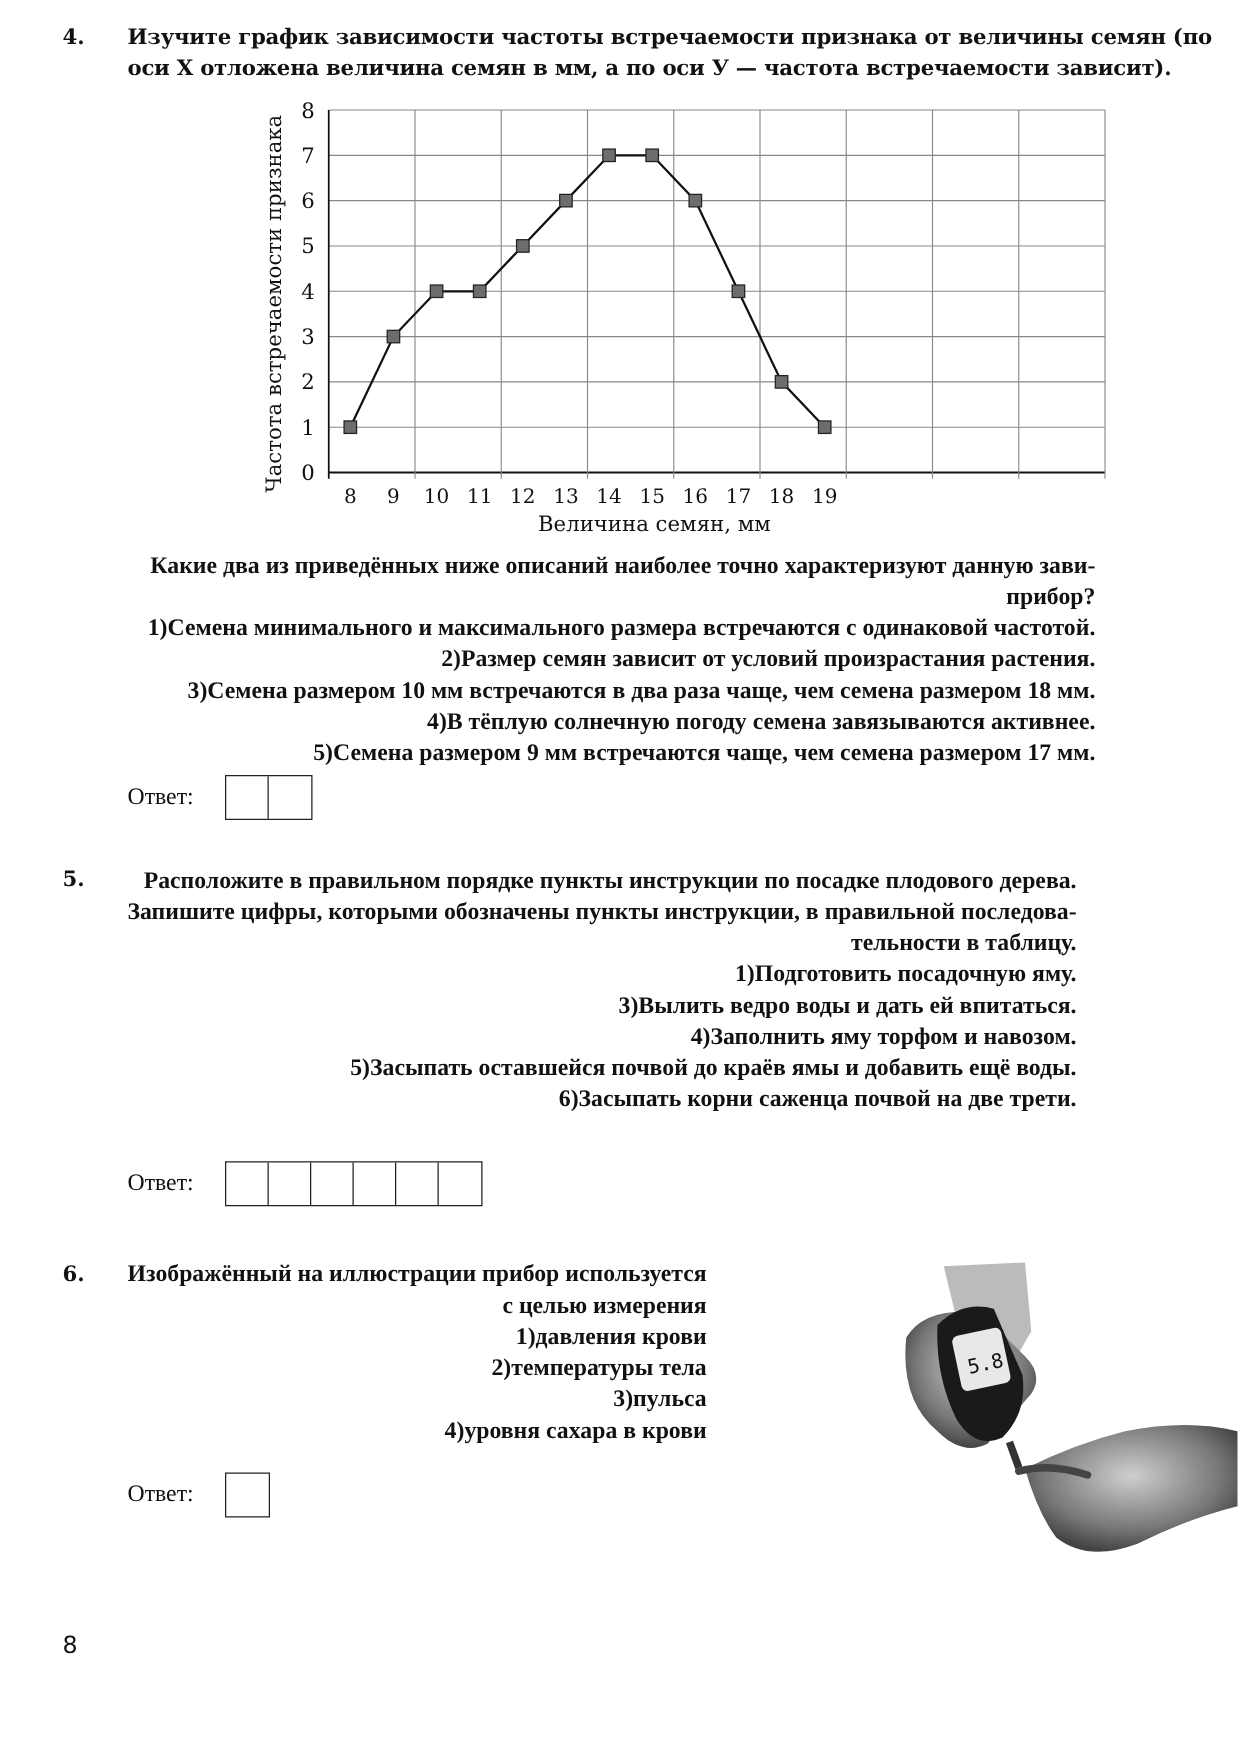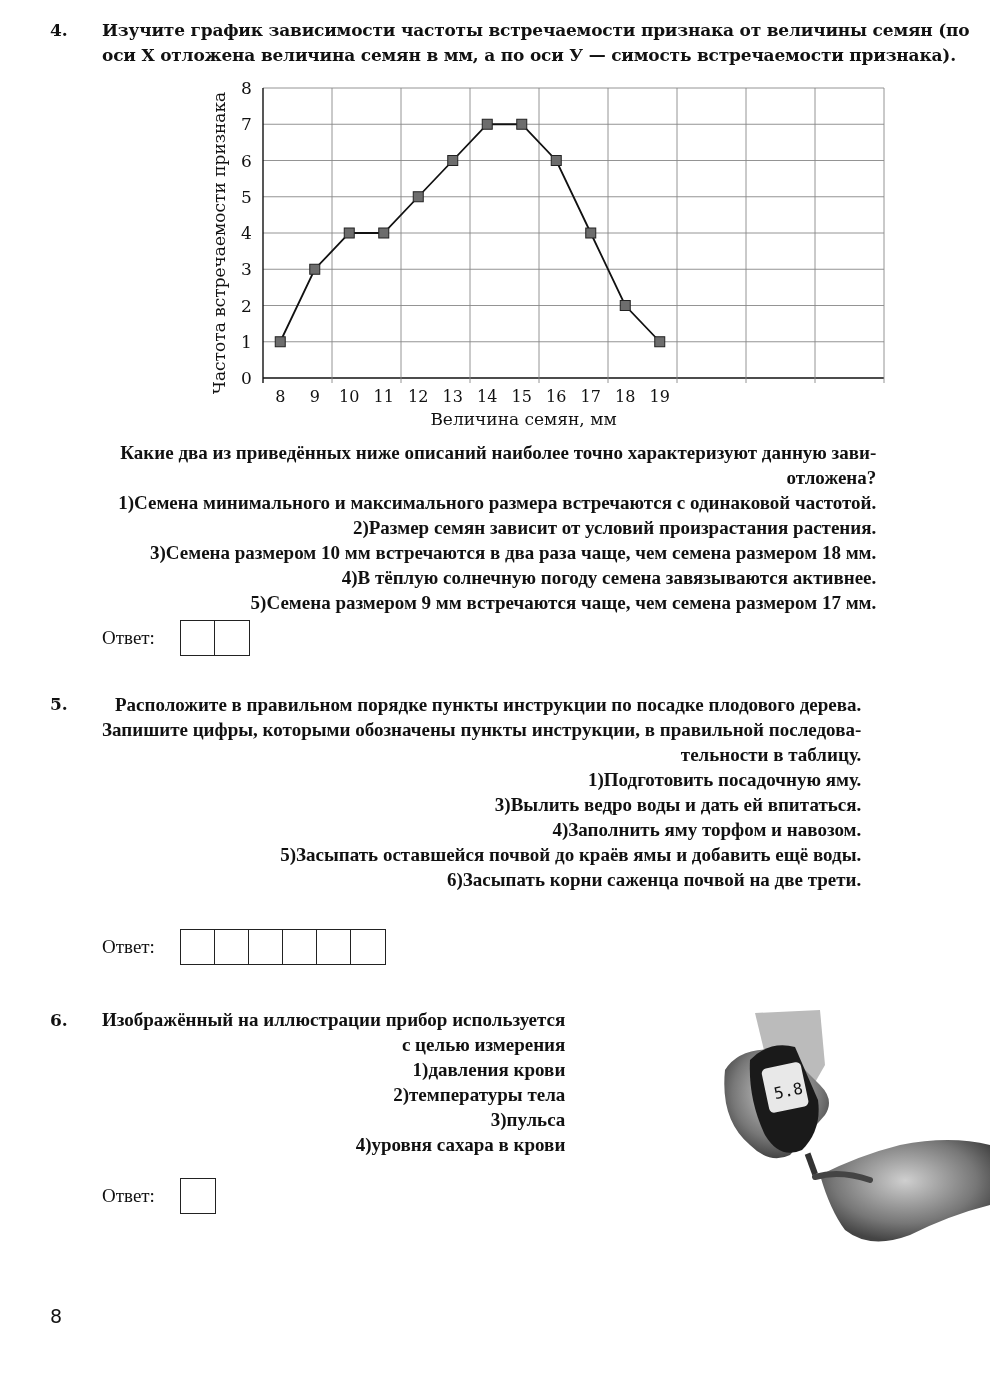--- a/index.html
+++ b/index.html
@@ -28,21 +28,21 @@
   .chart { position: absolute; left: 200px; top: 75px; }
   .pagenum { position: absolute; left: 50px; top: 1305px; font-size: 19px; font-family: "DejaVu Sans", sans-serif; }
   .photo { position: absolute; left: 710px; top: 1005px; }
 </style>
 </head>
 <body>
 
 <div class="qnum" style="top:20px">4.</div>
 <div class="text" style="top:18px">
   <span class="line">Изучите график зависимости частоты встречаемости признака от величины семян (по</span>
-  <span class="line">оси Х отложена величина семян в мм, а по оси У — симость встречаемости признака).</span>
+  <span class="line">оси Х отложена величина семян в мм, а по оси У — частота встречаемости зависит).</span>
 </div>
 
 <svg class="chart" id="chart" width="700" height="360">
     <line x1="63" x2="684" y1="303" y2="303" stroke="#111" stroke-width="1.6"></line>
     <line x1="63" x2="684" y1="266.75" y2="266.75" stroke="#888" stroke-width="0.9"></line>
     <line x1="63" x2="684" y1="230.5" y2="230.5" stroke="#888" stroke-width="0.9"></line>
     <line x1="63" x2="684" y1="194.25" y2="194.25" stroke="#888" stroke-width="0.9"></line>
     <line x1="63" x2="684" y1="158" y2="158" stroke="#888" stroke-width="0.9"></line>
     <line x1="63" x2="684" y1="121.75" y2="121.75" stroke="#888" stroke-width="0.9"></line>
     <line x1="63" x2="684" y1="85.5" y2="85.5" stroke="#888" stroke-width="0.9"></line>
@@ -91,21 +91,21 @@
     <rect x="282.25" y="44.25" width="10" height="10" fill="#6d6d6d" stroke="#222" stroke-width="1"></rect>
     <rect x="316.75" y="44.25" width="10" height="10" fill="#6d6d6d" stroke="#222" stroke-width="1"></rect>
     <rect x="351.25" y="80.5" width="10" height="10" fill="#6d6d6d" stroke="#222" stroke-width="1"></rect>
     <rect x="385.75" y="153" width="10" height="10" fill="#6d6d6d" stroke="#222" stroke-width="1"></rect>
     <rect x="420.25" y="225.5" width="10" height="10" fill="#6d6d6d" stroke="#222" stroke-width="1"></rect>
     <rect x="454.75" y="261.75" width="10" height="10" fill="#6d6d6d" stroke="#222" stroke-width="1"></rect>
   </svg>
 
 <div class="text cond" style="top:440px">
   <span class="line">Какие два из приведённых ниже описаний наиболее точно характеризуют данную зави-</span>
-  <span class="line">отложена?</span>
+  <span class="line">прибор?</span>
   <div id="q4-options">
       <span class="opt"><span class="n">1)</span><span>Семена минимального и максимального размера встречаются с одинаковой частотой.</span></span>
       <span class="opt"><span class="n">2)</span><span>Размер семян зависит от условий произрастания растения.</span></span>
       <span class="opt"><span class="n">3)</span><span>Семена размером 10 мм встречаются в два раза чаще, чем семена размером 18 мм.</span></span>
       <span class="opt"><span class="n">4)</span><span>В тёплую солнечную погоду семена завязываются активнее.</span></span>
       <span class="opt"><span class="n">5)</span><span>Семена размером 9 мм встречаются чаще, чем семена размером 17 мм.</span></span>
     </div>
 </div>
 
 <div class="answer" style="top:620px">

